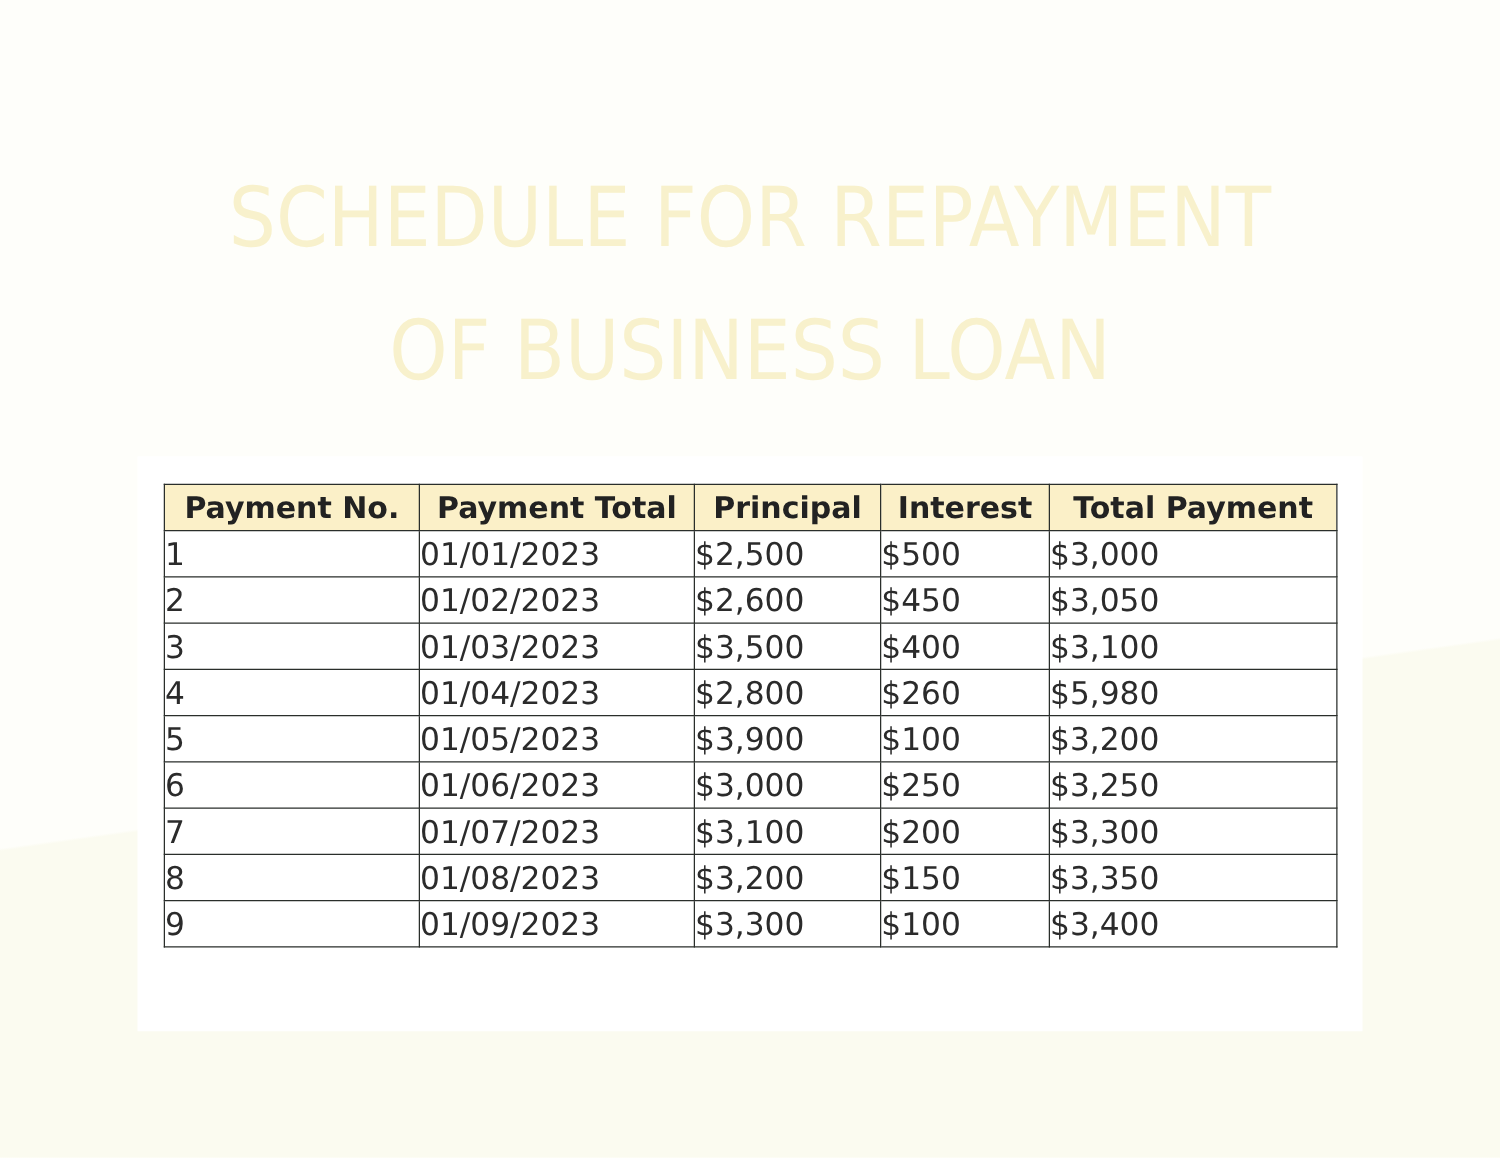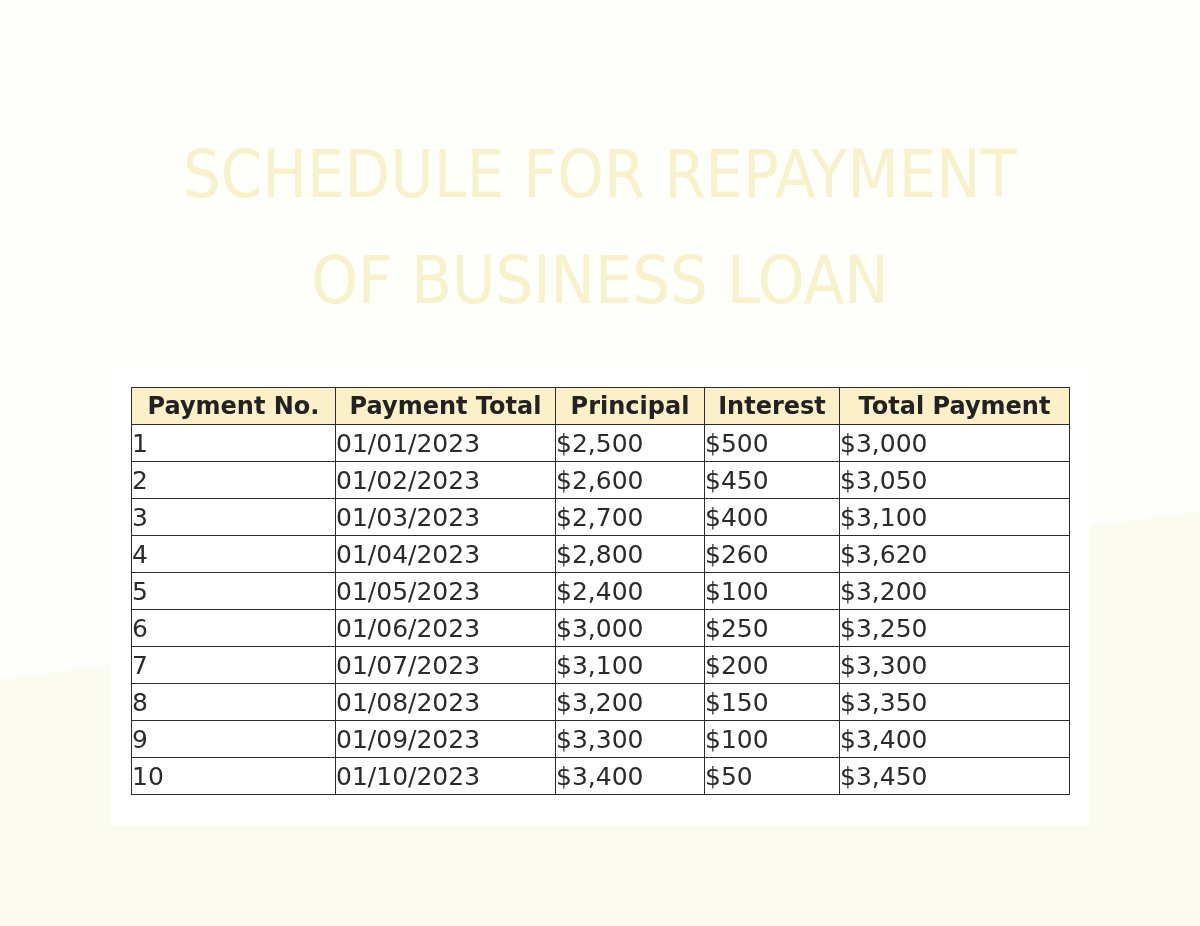--- a/index.html
+++ b/index.html
@@ -121,35 +121,35 @@
       <tr>
         <td>2</td>
         <td>01/02/2023</td>
         <td>$2,600</td>
         <td>$450</td>
         <td>$3,050</td>
       </tr>
       <tr>
         <td>3</td>
         <td>01/03/2023</td>
-        <td>$2,700</td>
+        <td>$3,500</td>
         <td>$400</td>
         <td>$3,100</td>
       </tr>
       <tr>
         <td>4</td>
         <td>01/04/2023</td>
         <td>$2,800</td>
         <td>$260</td>
-        <td>$3,620</td>
+        <td>$5,980</td>
       </tr>
       <tr>
         <td>5</td>
         <td>01/05/2023</td>
-        <td>$2,400</td>
+        <td>$3,900</td>
         <td>$100</td>
         <td>$3,200</td>
       </tr>
       <tr>
         <td>6</td>
         <td>01/06/2023</td>
         <td>$3,000</td>
         <td>$250</td>
         <td>$3,250</td>
       </tr>
@@ -167,22 +167,15 @@
         <td>$150</td>
         <td>$3,350</td>
       </tr>
       <tr>
         <td>9</td>
         <td>01/09/2023</td>
         <td>$3,300</td>
         <td>$100</td>
         <td>$3,400</td>
       </tr>
-      <tr>
-        <td>10</td>
-        <td>01/10/2023</td>
-        <td>$3,400</td>
-        <td>$50</td>
-        <td>$3,450</td>
-      </tr>
     </tbody>
   </table>
 </div>
 
 </body></html>

